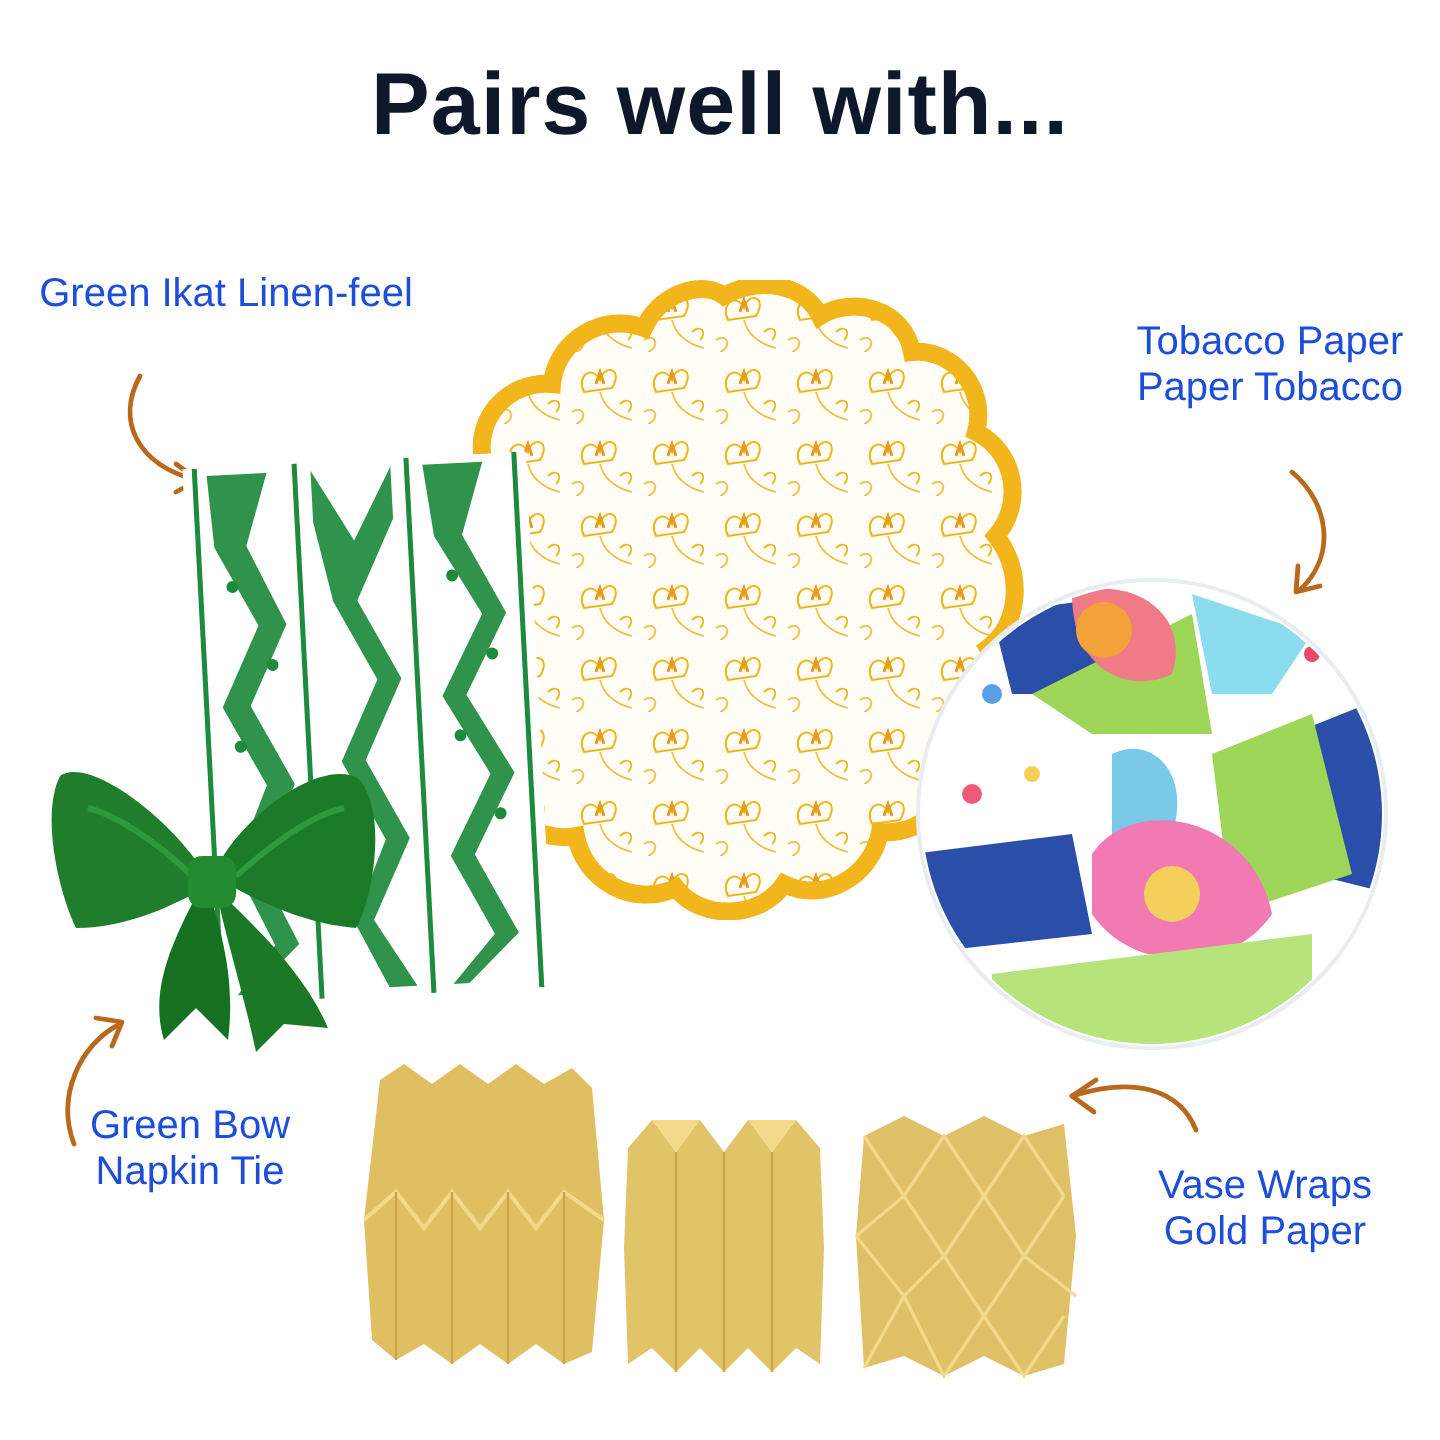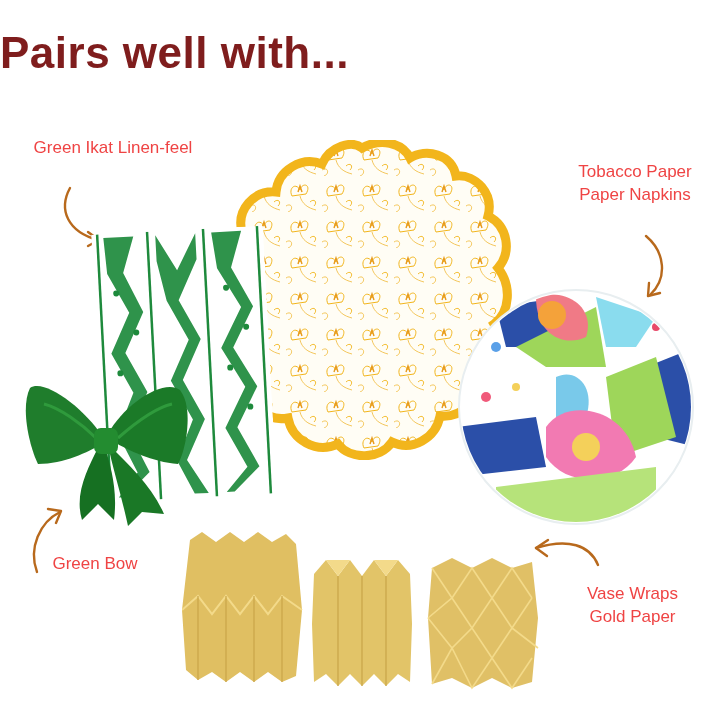--- a/index.html
+++ b/index.html
@@ -1,38 +1,39 @@
 <!DOCTYPE html>
 <html><head>
 <meta charset="utf-8">
 <style>
   html, body { margin: 0; padding: 0; background: #ffffff; }
   body { width: 720px; height: 720px; position: relative; overflow: hidden; font-family: "Liberation Sans", sans-serif; }
-  .title { position: absolute; top: 28px; left: 0; width: 720px; text-align: left; font-weight: bold; font-size: 44px; color: #7f1d1d; letter-spacing: 0.5px; }
-  .label { position: absolute; color: #ef4444; font-size: 17px; line-height: 23px; text-align: center; }
+  .title { position: absolute; top: 28px; left: 0; width: 720px; text-align: center; font-weight: bold; font-size: 44px; color: #0f172a; letter-spacing: 0.5px; }
+  .label { position: absolute; color: #1d4ed8; font-size: 20px; line-height: 23px; text-align: center; }
   .label span { display: block; }
   .abs { position: absolute; }
   svg { display: block; }
 </style>
 </head>
 <body>
 
 <div class="title">Pairs well with...</div>
 
 <div class="label" style="left:18px; top:136px; width:190px;">
   <span>Green Ikat Linen-feel</span>
 </div>
 
 <div class="label" style="left:560px; top:160px; width:150px;">
   <span>Tobacco Paper</span>
-  <span>Paper Napkins</span>
+  <span>Paper Tobacco</span>
 </div>
 
 <div class="label" style="left:30px; top:552px; width:130px;text-align:center;">
   <span>Green Bow</span>
+  <span>Napkin Tie</span>
 </div>
 
 <div class="label" style="left:570px; top:582px; width:125px;">
   <span>Vase Wraps</span>
   <span>Gold Paper</span>
 </div>
 
 <svg class="abs" style="left:0;top:0" width="720" height="720">
   <g fill="none" stroke="#b8691c" stroke-width="2.4" stroke-linecap="round" stroke-linejoin="round">
     <g>

